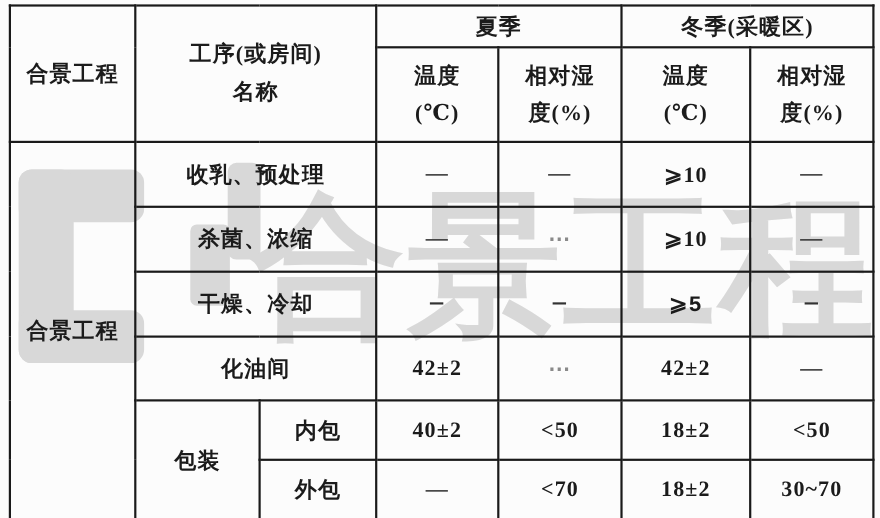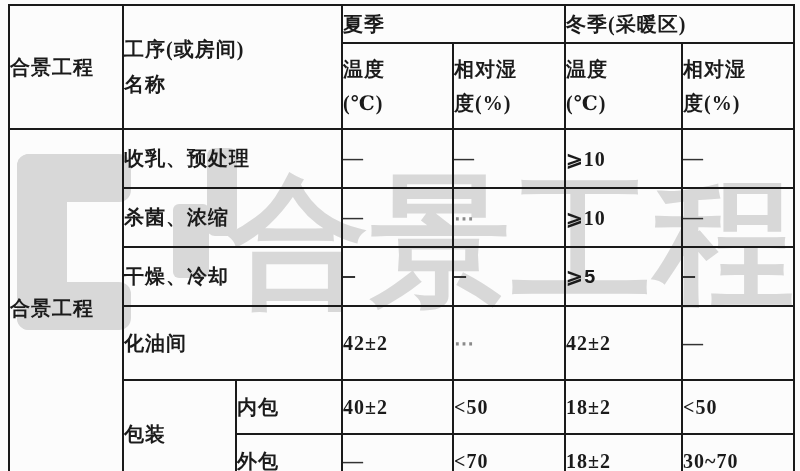--- a/index.html
+++ b/index.html
@@ -22,30 +22,30 @@
   }
   
   table.spec{
     position:absolute;left:8px;top:4px;z-index:1;
     width:785px;height:463px;
     border-collapse:collapse;table-layout:fixed;
     background:transparent;
   }
   table.spec th,table.spec td{
     border:2px solid #1a1a1a;
-    text-align:left;vertical-align:middle;
+    text-align:center;vertical-align:middle;
     padding:0;background:transparent;
     font-weight:bold;font-size:20px;letter-spacing:1px;
   }
   tr.r0{height:38px;}
   tr.r1{height:86px;}
   tr.r2{height:59px;}
   tr.r3{height:59px;}
   tr.r4{height:59px;font-family:Liberation Mono, monospace;}
-  tr.r5{height:74px;}
+  tr.r5{height:58px;}
   tr.r6{height:54px;}
   tr.r7{height:54px;}
   .two-line div{line-height:35px;}
   .hdr-two div{line-height:34px;}
   .val{font-size:20px;}
   .dash{color:#333;}
   .faint{color:#8a8a8a;font-size:18px;letter-spacing:2px;}
 </style>
 </head>
 <body>

